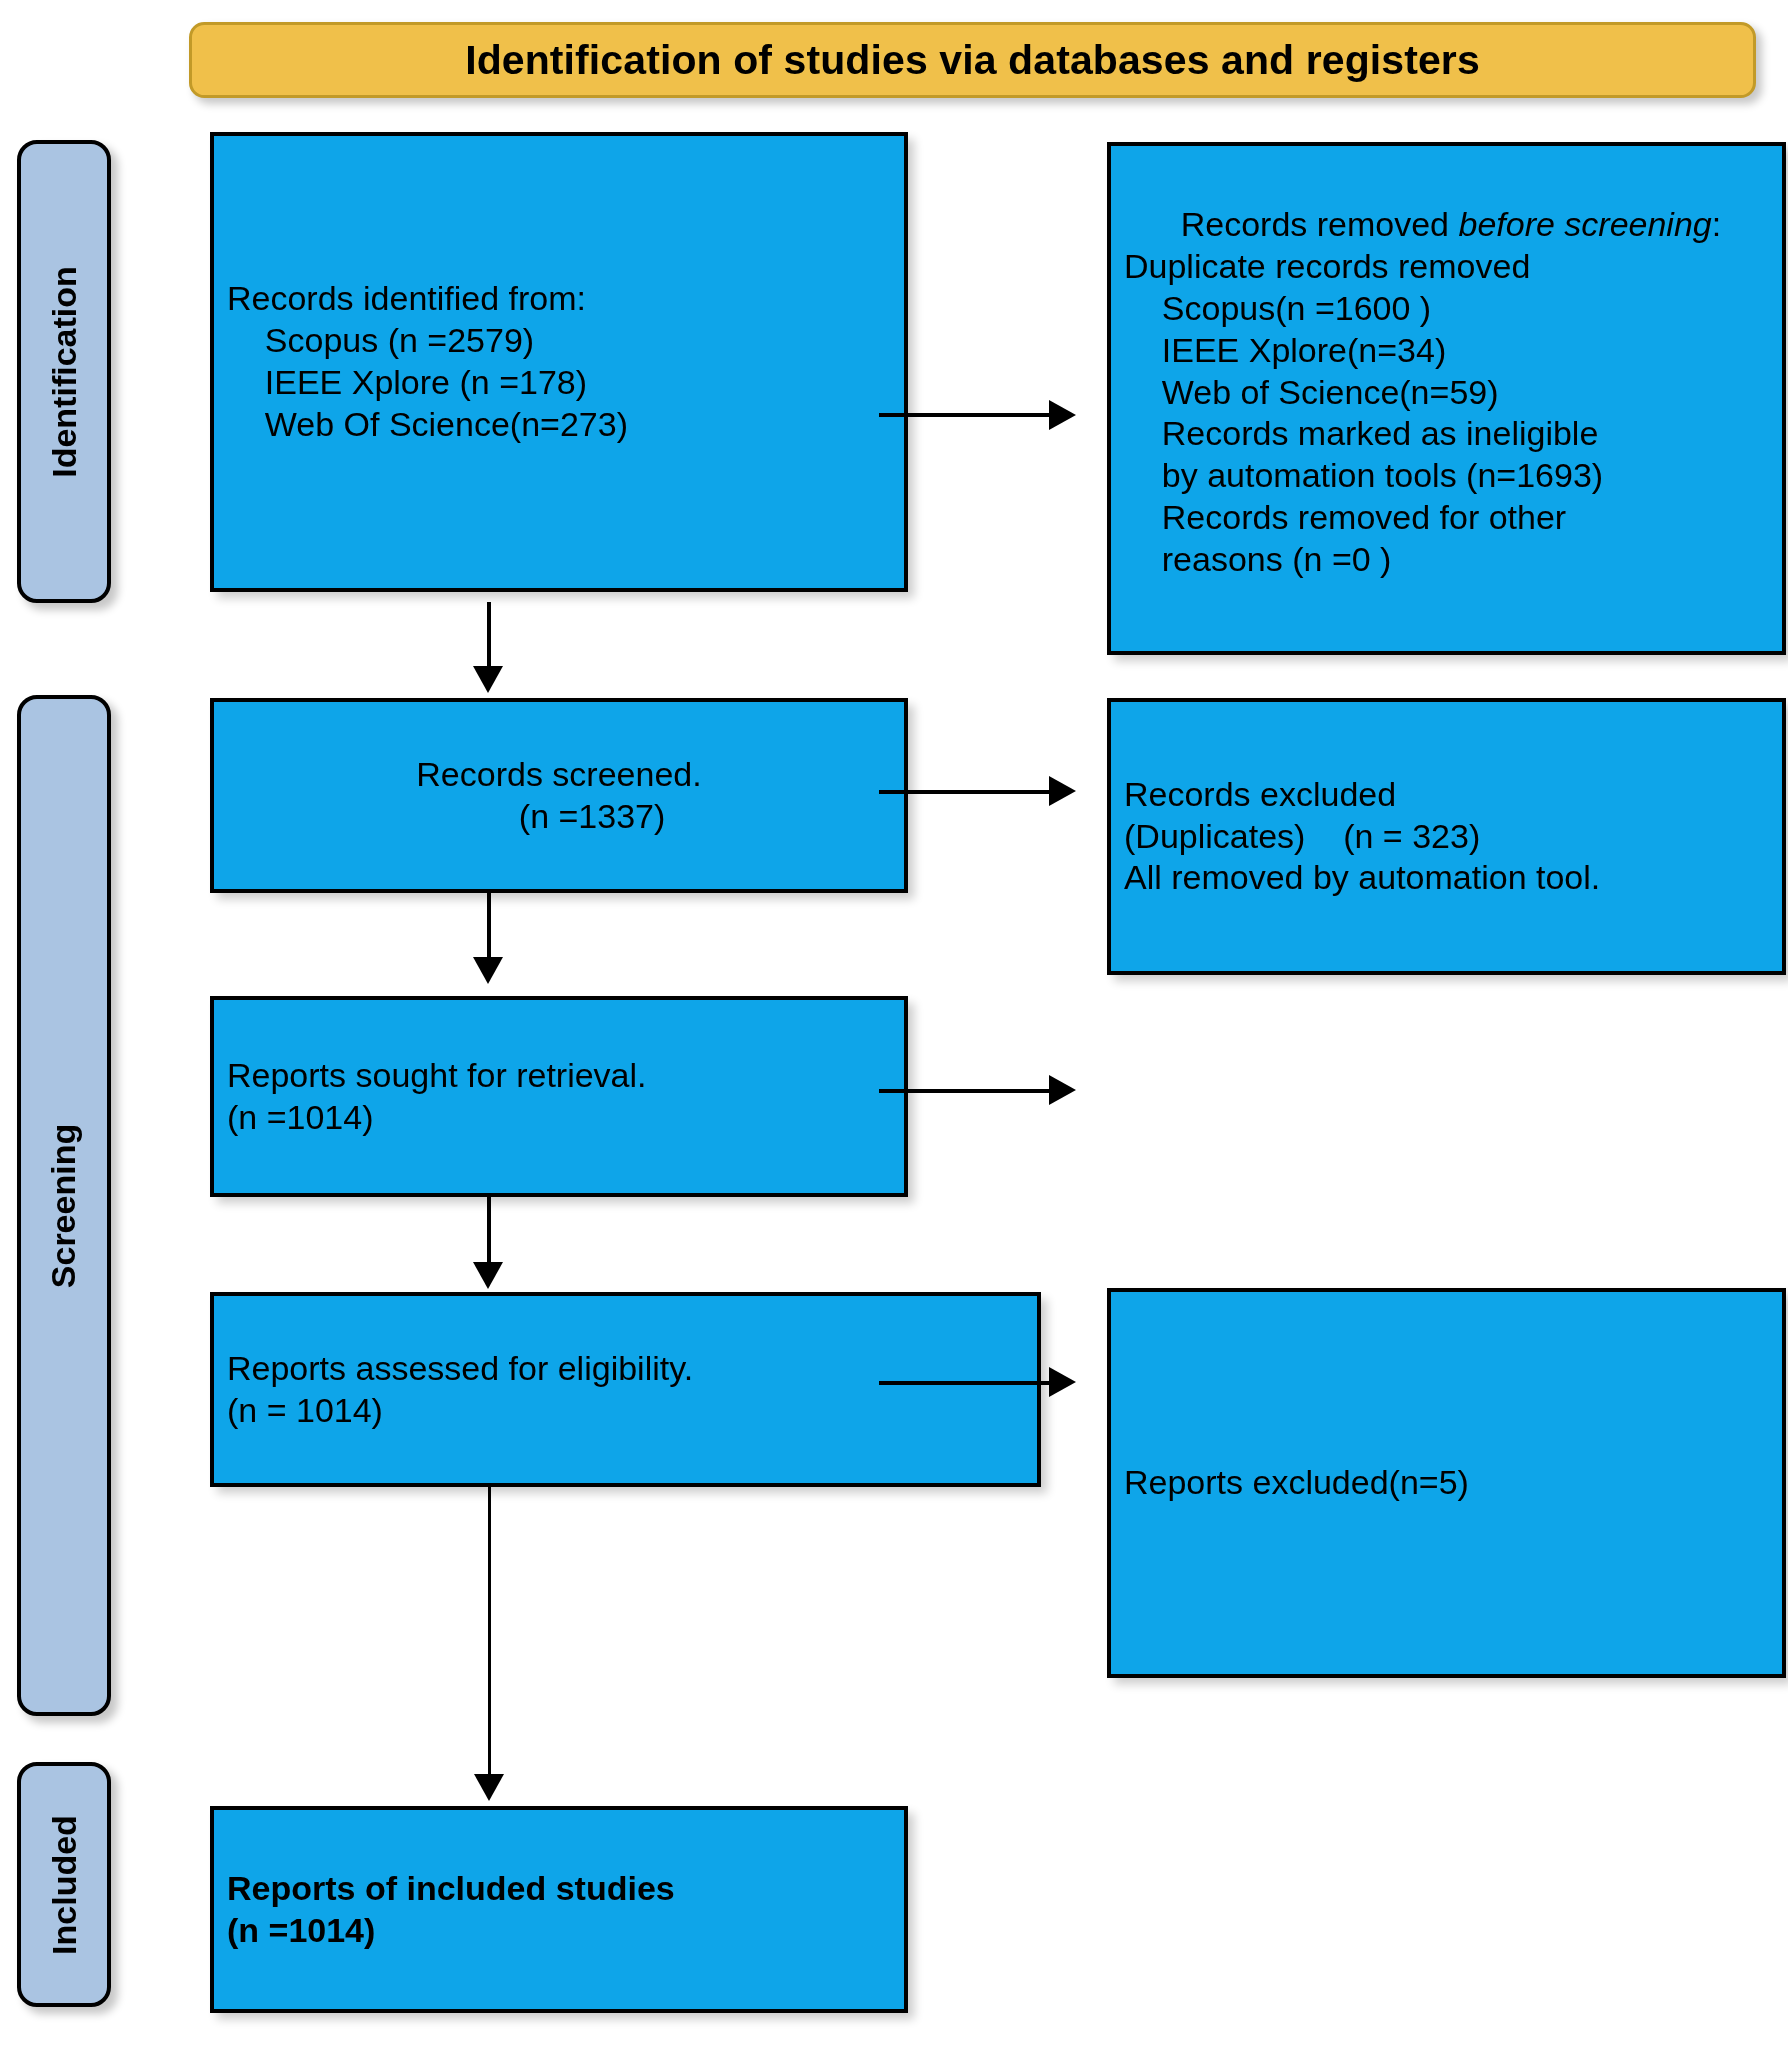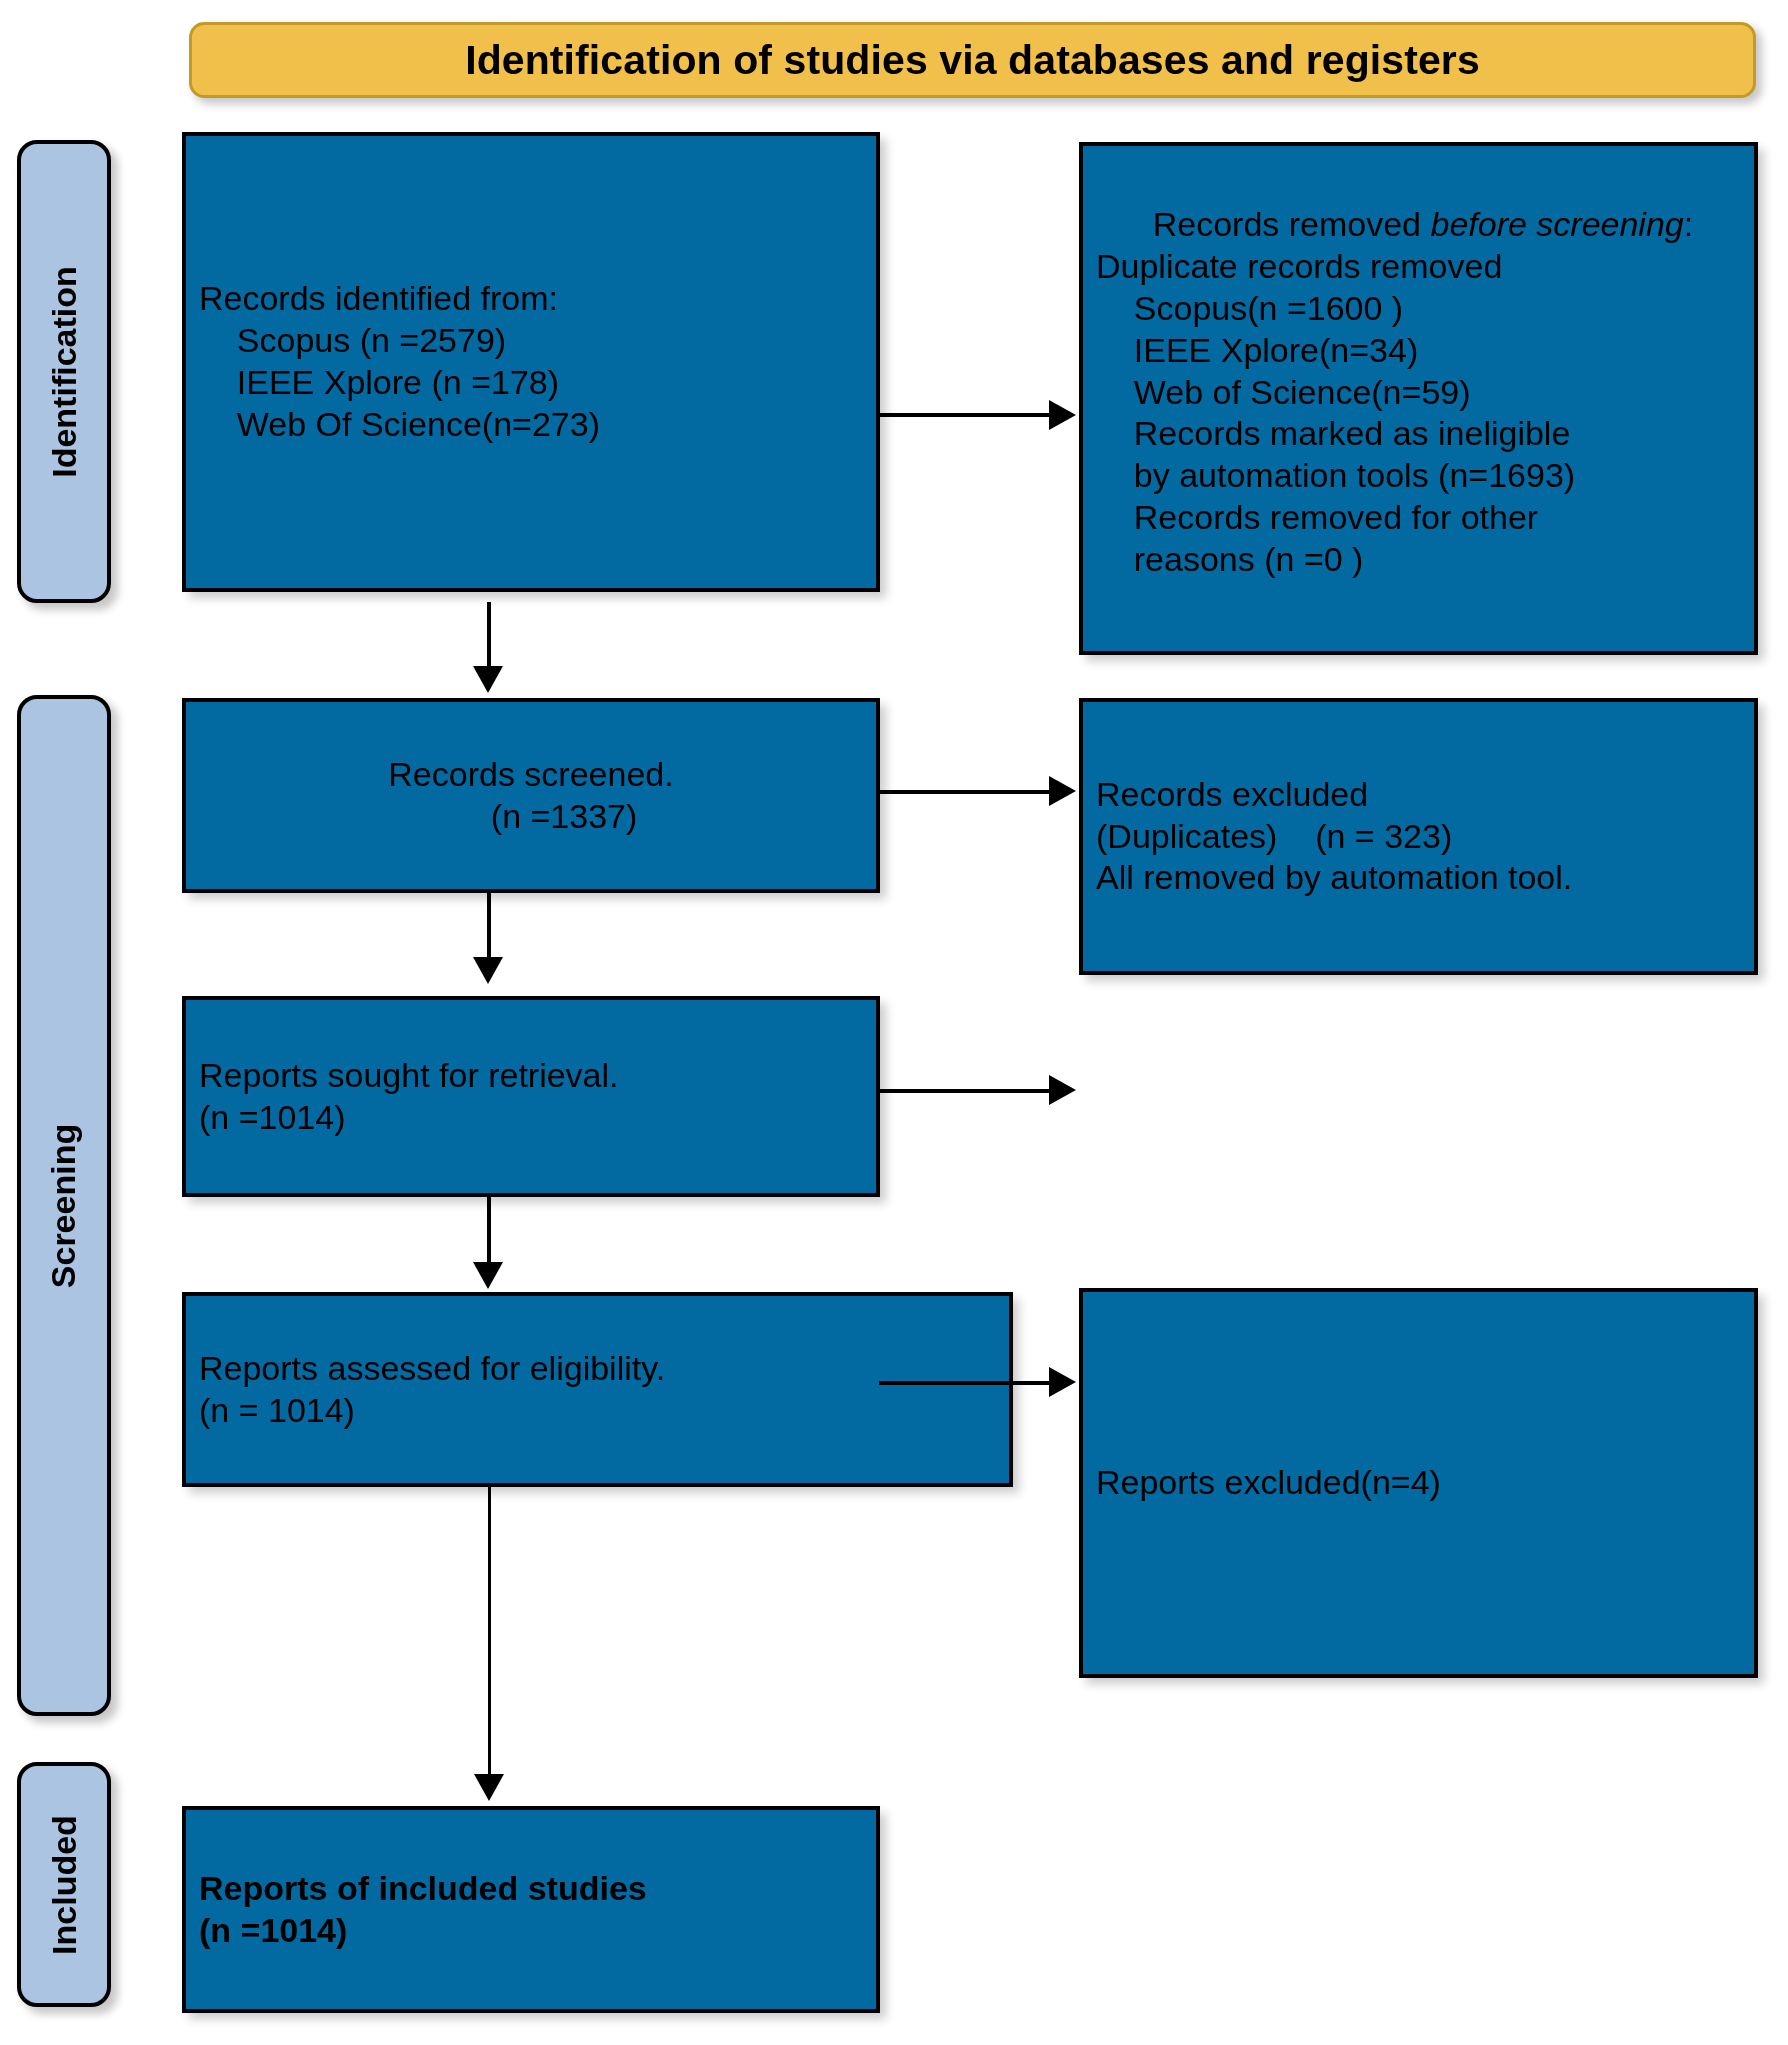--- a/index.html
+++ b/index.html
@@ -57,26 +57,27 @@
     font-size: 34px;
     font-weight: bold;
     color: #000000;
     line-height: 1;
   }
 
   
   .box {
     position: absolute;
     box-sizing: border-box;
-    background: #0369a1;
+    background: #0ea5e9;
     border: 4.1px solid #000000;
     box-shadow: 6.5px 6.5px 9.4px rgba(0,0,0,0.20);
     display: flex;
     align-items: center;
     overflow: hidden;
+    margin-left: 28px;
   }
   .box.top-align {
     align-items: flex-start;
   }
   .box-text {
     font-size: 34px;
     line-height: 1.23;
     color: #000000;
     white-space: pre-wrap;
     padding: 0 13px;
@@ -191,21 +192,21 @@
 
   <div class="v-line" style="left:487px; top:1197px; height:71px;"></div>
   <div class="arrow-down" style="left:473px; top:1262px;"></div>
 
   <div class="box" style="left:182px; top:1292px; width:831px; height:195px;">
     <div class="box-text">Reports assessed for eligibility.
 (n = 1014)</div>
   </div>
 
   <div class="box" style="left:1079px; top:1288px; width:679px; height:390px;">
-    <div class="box-text">Reports excluded(n=4)</div>
+    <div class="box-text">Reports excluded(n=5)</div>
   </div>
 
   <div class="h-line" style="left:879px; top:1381px; width:171px;"></div>
   <div class="arrow-right" style="left:1049px; top:1367px;"></div>
 
   <div class="v-line thin" style="left:488px; top:1487px; height:292px;"></div>
   <div class="arrow-down" style="left:474px; top:1774px;"></div>
 
   <div class="box" style="left:182px; top:1806px; width:698px; height:207px;font-weight:bold;">
     <div class="box-text">Reports of included studies

